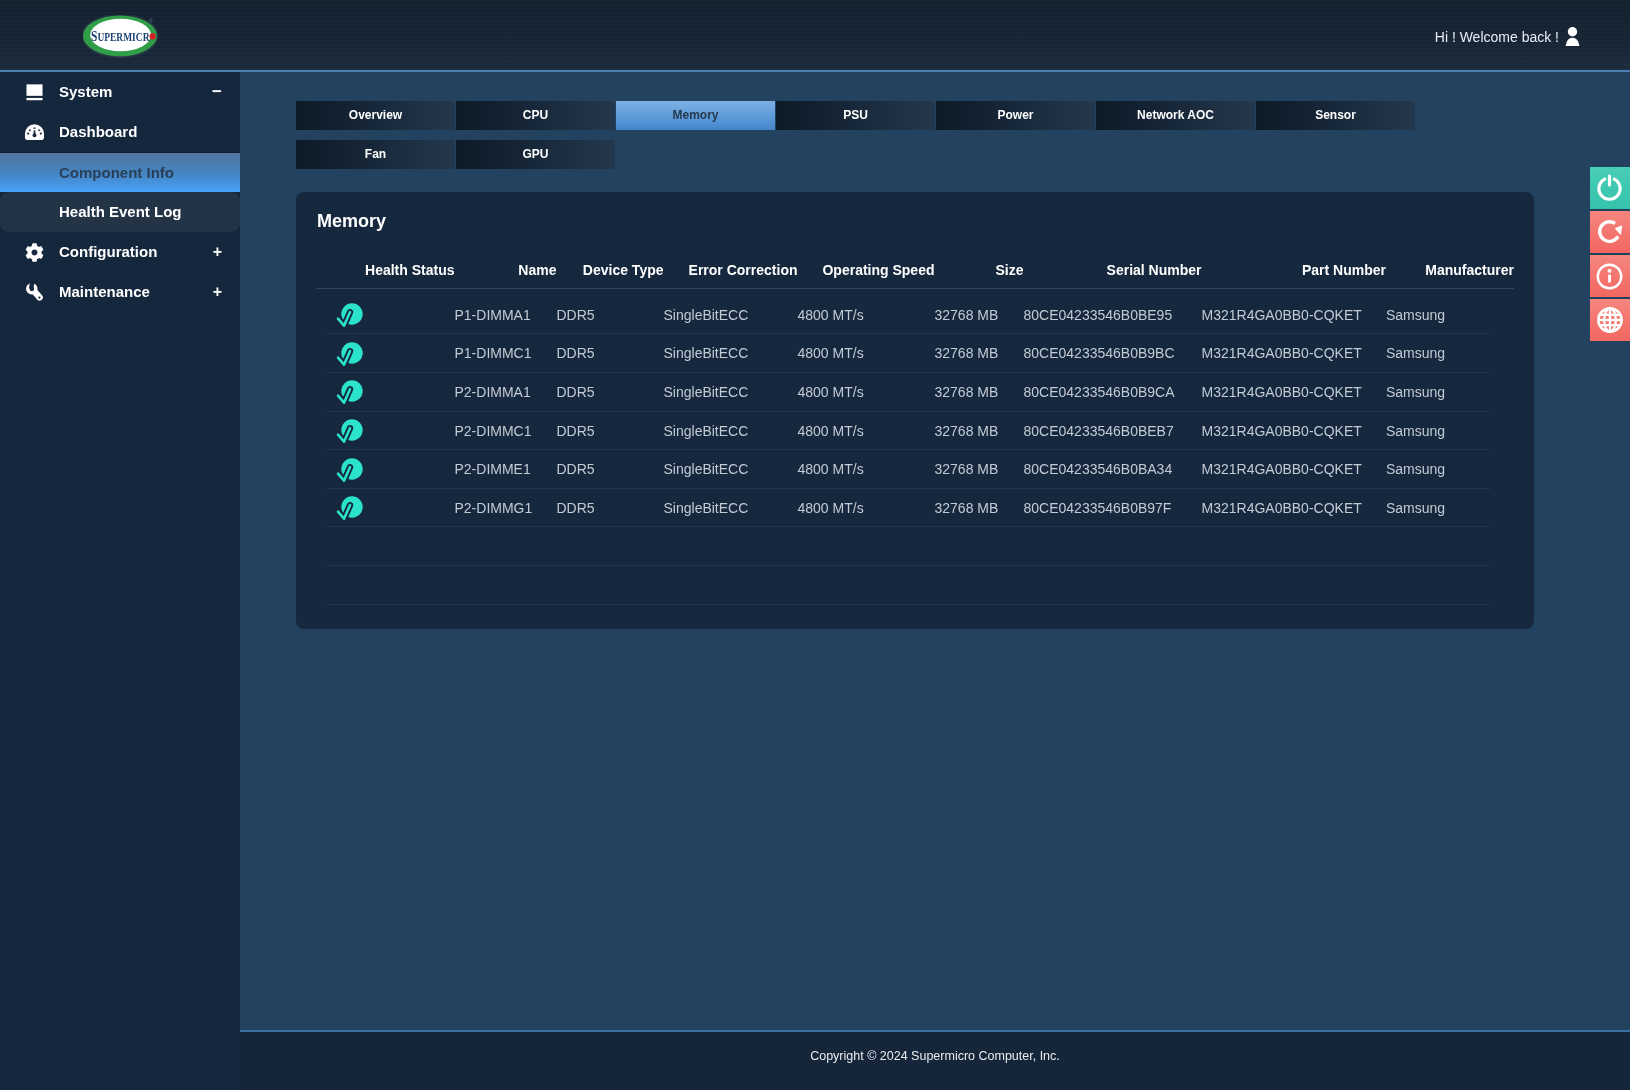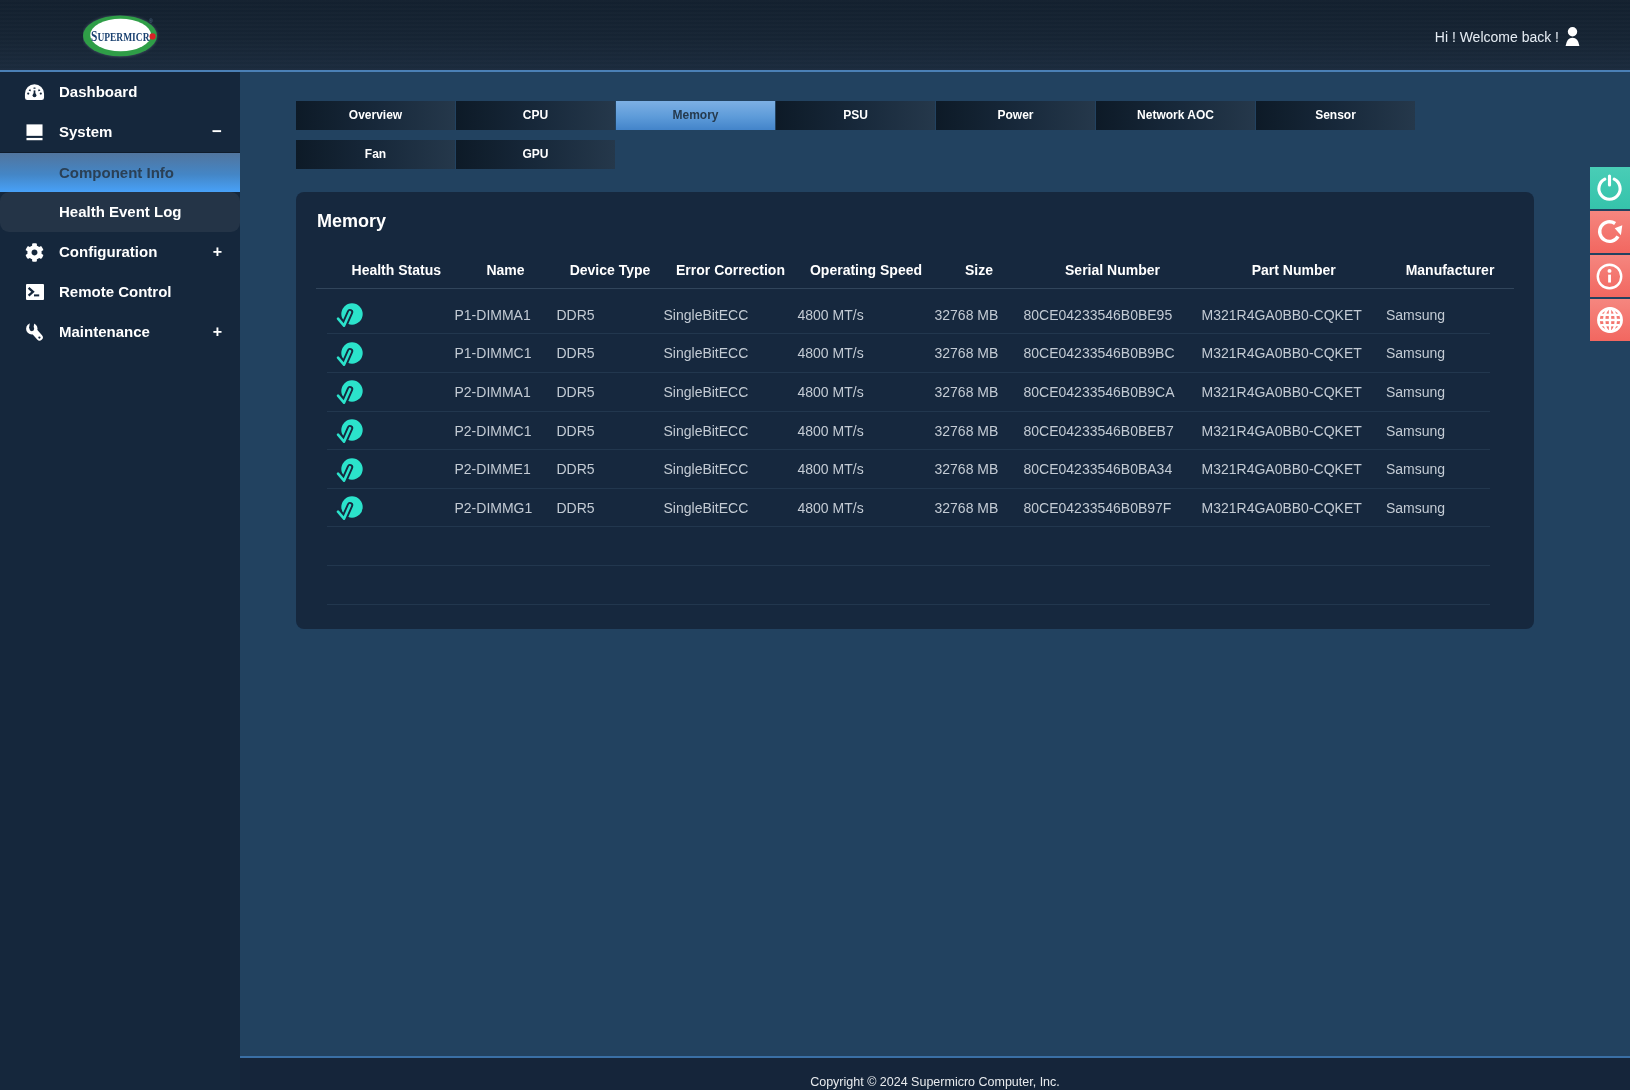--- a/index.html
+++ b/index.html
@@ -19,39 +19,39 @@
   
   #sidebar { position:absolute; top:72px; left:0; width:240px; height:1018px; background:#15273c; z-index:20; }
   .mitem { position:relative; height:40px; line-height:40px; color:#ffffff; font-weight:bold; font-size:15px; }
   .mitem .micon { position:absolute; left:24px; top:0; width:21px; height:40px; display:flex; align-items:center; justify-content:center; }
   .mitem .mlabel { position:absolute; left:59px; top:0; }
   .mitem .mtoggle { position:absolute; right:18px; top:0; font-weight:bold; font-size:17px; }
   #mi-comp { background:linear-gradient(180deg,#51759e 0%, #4486c6 55%, #48a1f8 100%); color:#2a4056; border-top:1px solid #101c2b; }
   #mi-health { background:#243447;border-radius:9px; }
 
   
-  #footer { position:absolute; left:240px; right:0; bottom:0; height:34px; background:#15253a;
+  #footer { position:absolute; left:240px; right:0; bottom:0; height:60px; background:#15253a;
     border-top:2px solid #3a6fa5; color:#e8ebee; font-size:12.5px; text-align:center; line-height:48px; }
 
   
   #main { position:absolute; left:240px; top:72px; width:1390px; height:972px; background:#224260; }
 
   
   #tabs { position:absolute; left:56px; top:29px; width:1120px; }
   .trow { display:flex; gap:1px; margin-bottom:10px; }
   .tab { width:159px; height:29px; line-height:29px; text-align:center; color:#ffffff; font-weight:bold; font-size:12px;
     background:linear-gradient(90deg,#0d1a27 0%, #17283a 50%, #25384b 100%); }
   .tab.active { background:linear-gradient(180deg,#7db0e4 0%, #5d9bd9 55%, #4384ca 100%); color:#253a4e; }
 
   
   #panel { position:absolute; left:56px; top:120px; width:1238px; height:437px; background:#16283e; border-radius:8px; }
   #panel h3 { position:absolute; left:21px; top:19px; color:#ffffff; font-size:18px; font-weight:bold; }
   .rline { position:absolute; left:30.5px; width:1163px; height:1px; background:#22374e; }
   table { position:absolute; left:20px; top:52px; width:1198px; border-collapse:collapse; table-layout:fixed; }
-  th { color:#ffffff; font-weight:bold; font-size:14px; text-align:center; height:44px; vertical-align:middle; padding-top:9px; }
+  th { color:#ffffff; font-weight:bold; font-size:14px; text-align:right; height:44px; vertical-align:middle; padding-top:9px; }
   thead tr { border-bottom:1px solid #31455b; }
   td { color:#c3cbd4; font-size:14px; height:38.6px; vertical-align:middle; }
   td:first-child { padding-left:20px; }
   th:first-child { padding-left:22px; }
   tr.spacer { border-bottom:none; }
   tr.spacer td { height:7.5px; }
   .hicon { display:block; }
 </style>
 </head>
 <body>
@@ -216,67 +216,57 @@
               <td>Samsung</td>
             </tr>
         </tbody>
       </table>
     </div>
   </div>
 
   <div id="sidebar">
     <div class="mitem">
         <span class="micon">
+          <svg width="22" height="17" viewBox="0 0 22 17">
+            <rect x="2.6" y="0" width="16.8" height="12" fill="#fff"></rect>
+            <rect x="2.6" y="14.2" width="16.8" height="2.4" fill="#fff"></rect>
+          </svg>
+        </span>
+        <span class="mlabel">System</span>
+        <span class="mtoggle">−</span>
+      </div>
+    <div class="mitem">
+        <span class="micon">
           <svg width="22" height="18" viewBox="0 0 22 18">
             <path d="M1 15 L1 10.8 A10 10 0 0 1 21 10.8 L21 15 A2.5 2.5 0 0 1 18.5 17.4 L3.5 17.4 A2.5 2.5 0 0 1 1 15 Z" fill="#fff"></path>
             <rect x="9.8" y="4.2" width="2.4" height="1.5" rx="0.5" fill="#15273c"></rect>
             <rect x="10.1" y="7.3" width="1.8" height="4.5" fill="#15273c"></rect>
             <circle cx="11" cy="12.4" r="2" fill="#15273c"></circle>
             <path d="M4.8 7.7 L6.4 5.6 L7.3 8.1 Z" fill="#15273c"></path>
             <circle cx="4.4" cy="10.6" r="1.15" fill="#15273c"></circle>
             <path d="M17.2 7.7 L15.6 5.6 L14.7 8.1 Z" fill="#15273c"></path>
             <circle cx="17.6" cy="10.6" r="1.15" fill="#15273c"></circle>
           </svg>
         </span>
         <span class="mlabel">Dashboard</span>
       </div>
-    <div class="mitem">
-        <span class="micon">
-          <svg width="22" height="17" viewBox="0 0 22 17">
-            <rect x="2.6" y="0" width="16.8" height="12" fill="#fff"></rect>
-            <rect x="2.6" y="14.2" width="16.8" height="2.4" fill="#fff"></rect>
-          </svg>
-        </span>
-        <span class="mlabel">System</span>
-        <span class="mtoggle">−</span>
-      </div>
     <div class="mitem" id="mi-comp">
         <span class="mlabel">Component Info</span>
       </div>
     <div class="mitem" id="mi-health">
         <span class="mlabel">Health Event Log</span>
       </div>
     <div class="mitem">
         <span class="micon">
           <svg width="19" height="19" viewBox="0 0 512 512" fill="#fff">
             <path d="M487.4 315.7l-42.6-24.6c4.3-23.2 4.3-47 0-70.2l42.6-24.6c4.9-2.8 7.1-8.6 5.5-14-11.1-35.6-30-67.8-54.7-94.6-3.8-4.1-10-5.1-14.8-2.3L380.8 110c-17.9-15.4-38.5-27.3-60.8-35.1V25.8c0-5.6-3.9-10.5-9.4-11.7-36.7-8.2-74.3-7.8-109.2 0-5.5 1.2-9.4 6.1-9.4 11.7V75c-22.2 7.9-42.8 19.8-60.8 35.1L88.7 85.5c-4.9-2.8-11-1.9-14.8 2.3-24.7 26.7-43.6 58.9-54.7 94.6-1.7 5.4.6 11.2 5.5 14L67.3 221c-4.3 23.2-4.3 47 0 70.2l-42.6 24.6c-4.9 2.8-7.1 8.6-5.5 14 11.1 35.6 30 67.8 54.7 94.6 3.8 4.1 10 5.1 14.8 2.3l42.6-24.6c17.9 15.4 38.5 27.3 60.8 35.1v49.2c0 5.6 3.9 10.5 9.4 11.7 36.7 8.2 74.3 7.8 109.2 0 5.5-1.2 9.4-6.1 9.4-11.7v-49.2c22.2-7.9 42.8-19.8 60.8-35.1l42.6 24.6c4.9 2.8 11 1.9 14.8-2.3 24.7-26.7 43.6-58.9 54.7-94.6 1.5-5.5-.7-11.3-5.6-14.1zM256 336c-44.1 0-80-35.9-80-80s35.9-80 80-80 80 35.9 80 80-35.9 80-80 80z"></path>
           </svg>
         </span>
         <span class="mlabel">Configuration</span>
         <span class="mtoggle" style="font-size:16px;">+</span>
-      </div>
-    <div class="mitem">
-        <span class="micon">
-          <svg width="18" height="16" viewBox="0 0 18 16">
-            <rect width="18" height="16" rx="1" fill="#fff"></rect>
-            <path d="M2.6 3.9 L7.0 7.8 L2.6 11.7" stroke="#15273c" stroke-width="2.3" fill="none"></path>
-            <rect x="8.0" y="10.4" width="5.2" height="2.0" fill="#15273c"></rect>
-          </svg>
-        </span>
-        <span class="mlabel">Remote Control</span>
       </div>
     <div class="mitem">
         <span class="micon">
           <svg width="20" height="20" viewBox="0 0 20 20">
             <circle cx="6.8" cy="6.8" r="5.7" fill="#fff"></circle>
             <path d="M9.3 9.3 L14.6 15.4" stroke="#fff" stroke-width="6.4" stroke-linecap="round"></path>
             <rect x="4.6" y="-1.5" width="4.4" height="8.2" fill="#15273c" transform="rotate(9 6.8 2.6)"></rect>
             <circle cx="6.8" cy="6.8" r="2.35" fill="#15273c"></circle>
             <circle cx="14.4" cy="15.6" r="1.15" fill="#15273c"></circle>
           </svg>

